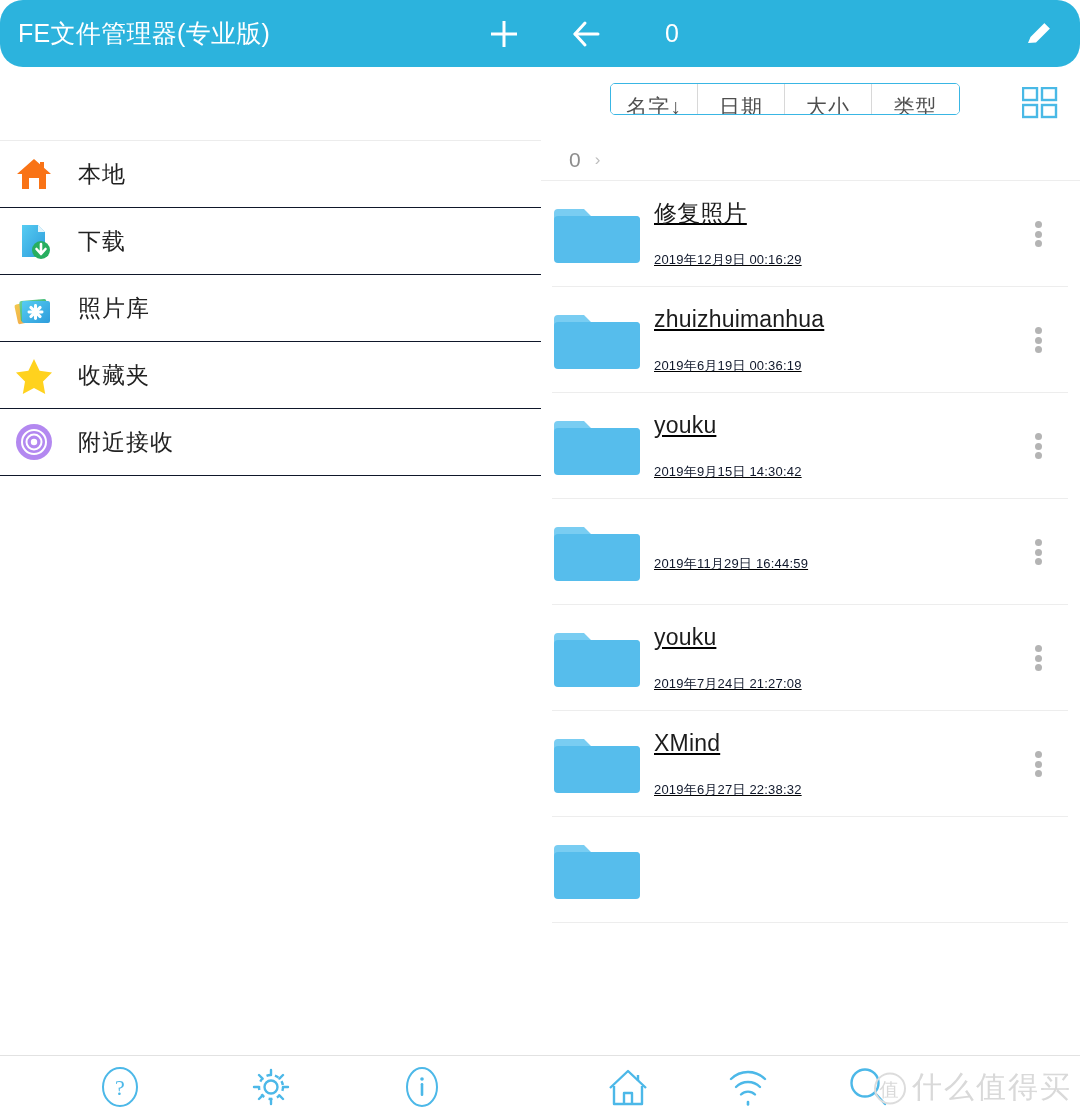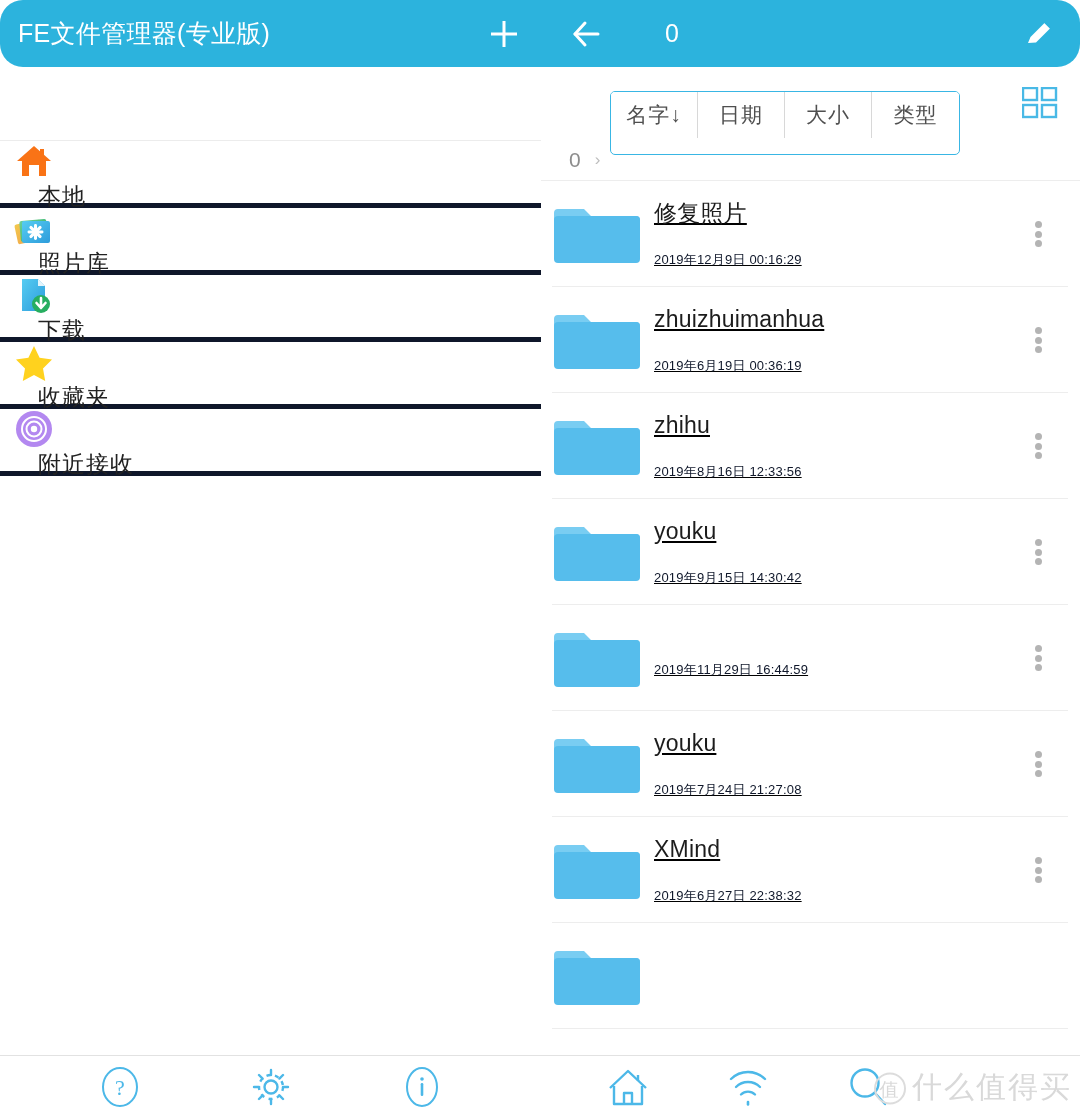--- a/index.html
+++ b/index.html
@@ -23,32 +23,32 @@
   .hdr-actions { position:absolute; left:482px; top:0; height:67px; display:flex; align-items:center; gap:40px; }
   .hdr-btn { width:44px; height:44px; display:flex; align-items:center; justify-content:center; }
   .tab-count { color:#ffffff; font-size:25px; line-height:1; }
   .pencil-btn { position:absolute; right:18px; top:11px; width:46px; height:46px;
                 display:flex; align-items:center; justify-content:center; }
 
   
   .sidebar { position:absolute; top:67px; left:0; width:541px; height:988px; background:#fff; }
   .sb-spacer { height:74px; border-bottom:1px solid #ececec; }
   .sb-item {
-    height:67px; display:flex; 
-    border-bottom:5px solid #0f172a; padding-left:14px;flex-direction:column;
+    height:67px; display:flex; align-items:center;
+    border-bottom:1px solid #0f172a; padding-left:14px;
   }
   .sb-ico { width:40px; height:40px; display:flex; align-items:center; justify-content:center; flex:0 0 40px; }
   .sb-label { font-size:23px; color:#222; margin-left:24px; letter-spacing:1px; }
 
   
   .content { position:absolute; top:67px; left:541px; width:539px; height:988px; background:#fff; }
 
   .sortbar { position:relative; height:72px; }
   .seg {
-    position:absolute; left:69px; top:24px; height:64px;
+    position:absolute; left:69px; top:16px; height:32px;
     display:flex; border:1px solid #39b6e4; border-radius:5px; overflow:hidden; background:#fff;
   }
   .seg-btn {
     min-width:87px; padding:0 10px; height:46px; display:flex; align-items:center; justify-content:center;
     font-size:21px; color:#4f4f4f; border-right:1px solid #d8d8d8; background:#fff; letter-spacing:1px;
   }
   .seg-btn:last-child { border-right:none; }
   .grid-btn { position:absolute; left:481px; top:20px; width:36px; height:32px; }
 
   .crumb { height:42px; display:flex; align-items:center; padding-left:28px;
@@ -127,20 +127,38 @@
 
     <div class="sb-item">
       <span class="sb-ico">
         <svg width="38" height="38" viewBox="0 0 38 38">
           <path d="M19 4 L36 19 L31 19 L31 34 L7 34 L7 19 L2 19 Z" fill="#f97316"></path>
           <rect x="14" y="23" width="10" height="11" fill="#ffffff"></rect>
           <rect x="25" y="7" width="4" height="7" fill="#f97316"></rect>
         </svg>
       </span>
       <span class="sb-label">本地</span>
+    </div>
+
+    <div class="sb-item">
+      <span class="sb-ico">
+        <svg width="36" height="38" viewBox="0 0 36 38">
+          <defs>
+            <linearGradient id="dl1" x1="0" y1="0" x2="1" y2="1">
+              <stop offset="0" stop-color="#56ccf2"></stop>
+                <stop offset="1" stop-color="#2d9cdb"></stop>
+            </linearGradient>
+          </defs>
+          <path d="M6 3 H22 L29 10 V35 H6 Z" fill="url(#dl1)"></path>
+          <path d="M22 3 L29 10 H22 Z" fill="#ffffff" opacity="0.85"></path>
+          <circle cx="25" cy="28" r="9" fill="#27ae60"></circle>
+          <path d="M25 22 V31 M20.5 27 L25 32 L29.5 27" stroke="#ffffff" stroke-width="2.6" fill="none" stroke-linecap="round" stroke-linejoin="round"></path>
+        </svg>
+      </span>
+      <span class="sb-label">下载</span>
     </div>
 
     <div class="sb-item">
       <span class="sb-ico">
         <svg width="40" height="38" viewBox="0 0 40 38">
           <defs>
             <linearGradient id="pl1" x1="0" y1="0" x2="1" y2="1">
               <stop offset="0" stop-color="#f2c94c"></stop>
                 <stop offset="1" stop-color="#f2994a"></stop>
             </linearGradient>
@@ -162,38 +180,20 @@
             <rect x="20" y="15" width="3" height="16" rx="1.4" transform="rotate(45 21.5 23)"></rect>
             <rect x="20" y="15" width="3" height="16" rx="1.4" transform="rotate(-45 21.5 23)"></rect>
           </g>
         </svg>
       </span>
       <span class="sb-label">照片库</span>
     </div>
 
     <div class="sb-item">
       <span class="sb-ico">
-        <svg width="36" height="38" viewBox="0 0 36 38">
-          <defs>
-            <linearGradient id="dl1" x1="0" y1="0" x2="1" y2="1">
-              <stop offset="0" stop-color="#56ccf2"></stop>
-                <stop offset="1" stop-color="#2d9cdb"></stop>
-            </linearGradient>
-          </defs>
-          <path d="M6 3 H22 L29 10 V35 H6 Z" fill="url(#dl1)"></path>
-          <path d="M22 3 L29 10 H22 Z" fill="#ffffff" opacity="0.85"></path>
-          <circle cx="25" cy="28" r="9" fill="#27ae60"></circle>
-          <path d="M25 22 V31 M20.5 27 L25 32 L29.5 27" stroke="#ffffff" stroke-width="2.6" fill="none" stroke-linecap="round" stroke-linejoin="round"></path>
-        </svg>
-      </span>
-      <span class="sb-label">下载</span>
-    </div>
-
-    <div class="sb-item">
-      <span class="sb-ico">
         <svg width="40" height="38" viewBox="0 0 40 38">
           <path d="M20 3 L25.6 14.8 L38 16.5 L29 25.4 L31.2 38 L20 32 L8.8 38 L11 25.4 L2 16.5 L14.4 14.8 Z" fill="#ffd21e"></path>
         </svg>
       </span>
       <span class="sb-label">收藏夹</span>
     </div>
 
     <div class="sb-item">
       <span class="sb-ico">
         <svg width="38" height="38" viewBox="0 0 38 38">
@@ -252,37 +252,20 @@
         <div class="row">
           <span class="row-ico">
             <svg width="88" height="62" viewBox="0 0 88 62">
               <path d="M2 10 a4 4 0 0 1 4-4 h26 l7 7 h45 a4 4 0 0 1 4 4 v2 H2 Z" fill="#79cdf2"></path>
               <rect x="2" y="13" width="86" height="47" rx="4" fill="#56bdec"></rect>
             </svg>
           </span>
           <span class="row-text">
             <span class="row-name">zhuizhuimanhua</span>
             <span class="row-date">2019年6月19日 00:36:19</span>
-          </span>
-          <span class="row-menu">
-            <i class="dot"></i>
-            <i class="dot"></i>
-            <i class="dot"></i>
-          </span>
-        </div>
-        <div class="row">
-          <span class="row-ico">
-            <svg width="88" height="62" viewBox="0 0 88 62">
-              <path d="M2 10 a4 4 0 0 1 4-4 h26 l7 7 h45 a4 4 0 0 1 4 4 v2 H2 Z" fill="#79cdf2"></path>
-              <rect x="2" y="13" width="86" height="47" rx="4" fill="#56bdec"></rect>
-            </svg>
-          </span>
-          <span class="row-text">
-            <span class="row-name">zhihu</span>
-            <span class="row-date">2019年8月16日 12:33:56</span>
           </span>
           <span class="row-menu">
             <i class="dot"></i>
             <i class="dot"></i>
             <i class="dot"></i>
           </span>
         </div>
         <div class="row">
           <span class="row-ico">
             <svg width="88" height="62" viewBox="0 0 88 62">

